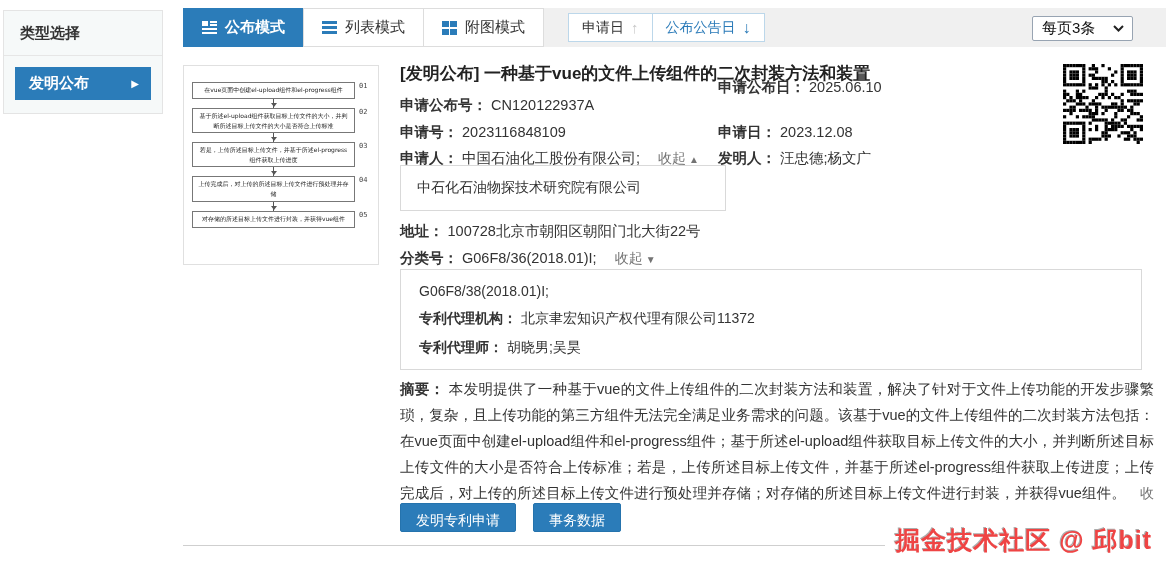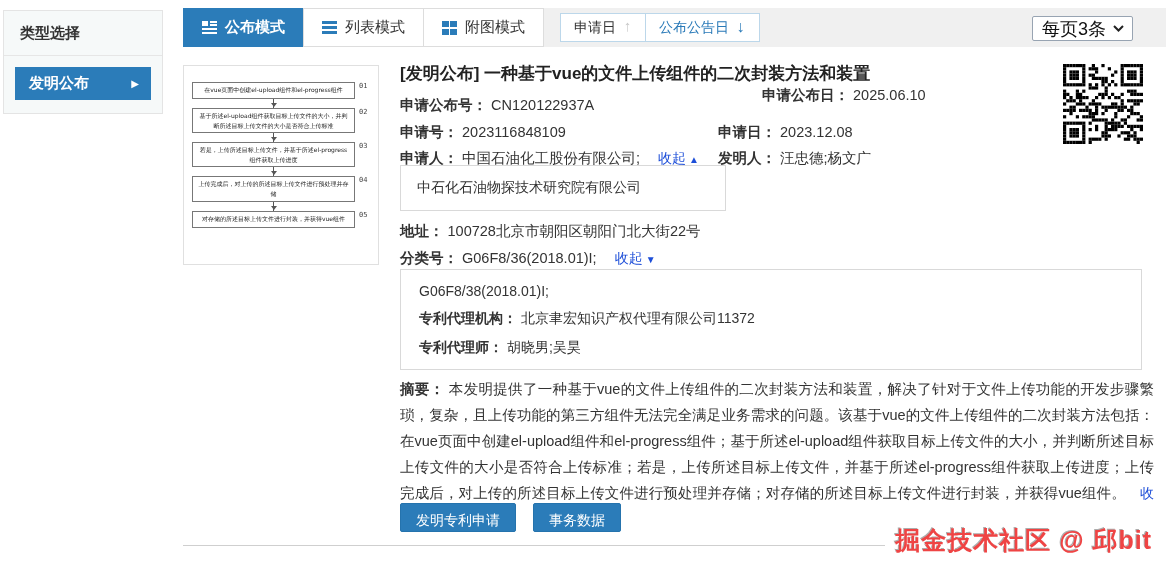--- a/index.html
+++ b/index.html
@@ -19,31 +19,31 @@
 
   
   .topbar { position:absolute; left:183px; top:8px; width:983px; height:39px;
     background:#f0f0f0; display:flex; align-items:stretch; }
   .tab { width:121px; height:39px; background:#fff; border:1px solid #ddd;
     display:flex; align-items:center; justify-content:center; gap:8px;
     font-size:15px; color:#333; cursor:pointer; }
   .tab + .tab { margin-left:-1px; }
   .tab.active { background:#2b7cb9; border-color:#2b7cb9; color:#fff; font-weight:bold; }
   .tab svg { display:block; }
-  .sortgroup { display:flex; margin-left:16px; align-self:center;font-family:Liberation Mono, monospace; }
+  .sortgroup { display:flex; margin-left:24px; align-self:center; }
   .sortbtn { height:29px; background:#fff; border:1px solid #bcd7ea; padding:0 13px;
     display:flex; align-items:center; gap:7px; font-size:14px; color:#333; cursor:pointer; }
   .sortbtn + .sortbtn { margin-left:-1px; }
   .sortbtn .arr-up { color:#c9c9c9; font-weight:bold; font-size:15px; }
   .sortbtn.sel { color:#2a7ab8; }
   .sortbtn.sel .arr-dn { color:#2a7ab8; font-weight:bold; font-size:16px; }
   .pagesize { position:absolute; right:33px; top:8px; width:101px; height:25px;
     background:#fff; border:1px solid #98a4b2; border-radius:2px; display:flex;
     align-items:center; justify-content:space-between; padding:0 8px 0 9px;
-    font-size:18px; color:#111; cursor:pointer; }
+    font-size:15px; color:#111; cursor:pointer; }
 
   
   .fc-panel { position:absolute; left:183px; top:65px; width:196px; height:200px;
     background:#fff; border:1px solid #e0e0e0; padding:16px 8px 8px 8px; cursor:pointer; }
   .fc-step { display:flex; align-items:flex-start; }
   .fc-box { flex:1; border:1px solid #777; min-height:17px; font-size:6px; line-height:1.6;
     color:#222; text-align:center; padding:2px 4px; background:#fff;
     font-family:"DejaVu Sans",sans-serif; }
   .fc-no { width:15px; font-size:7px; color:#444; padding-left:4px; padding-top:0;
     font-family:"DejaVu Sans Mono",monospace; }
@@ -55,24 +55,24 @@
     border:3px solid transparent; border-top:4px solid #555; }
 
   
   .qr { position:absolute; left:1063px; top:64px; width:80px; height:80px; background:#fff; }
 
   
   .title { position:absolute; left:400px; top:62px; width:650px; font-size:17px;
     font-weight:bold; color:#222; }
   .field { position:absolute; font-size:14.5px; color:#333; white-space:nowrap; }
   .field .lbl { font-weight:bold; }
-  .r1c1 { left:400px; top:96px; }  .r1c2 { left:718px; top:86px;margin-left:44px; }
+  .r1c1 { left:400px; top:96px; }  .r1c2 { left:718px; top:78px; }
   .r2c1 { left:400px; top:123px; } .r2c2 { left:718px; top:123px; }
   .r3c1 { left:400px; top:149px; } .r3c2 { left:718px; top:149px; }
-  .clink { color:#1d4ed8; cursor:pointer; font-size:14px; margin-left:14px; }
+  .clink { color:#737373; cursor:pointer; font-size:14px; margin-left:14px; }
   .clink .tri { font-size:10px; margin-left:3px; }
   .cobox { position:absolute; left:400px; top:165px; width:326px; min-height:45px;
     border:1px solid #d9d9d9; background:#fff; padding:13px 16px; font-size:14px; color:#333; }
   .addr { left:400px; top:222px; }
   .clsrow { left:400px; top:249px; }
   .bigbox { position:absolute; left:400px; top:269px; width:742px; height:101px;
     border:1px solid #d9d9d9; background:#fff; padding:13px 18px; font-size:14px; color:#333; }
   .bigbox .line { margin-bottom:11px; white-space:nowrap; }
   .bigbox .lbl { font-weight:bold; }
   .abstract { position:absolute; left:400px; top:376px; width:754px; font-size:14.5px;

